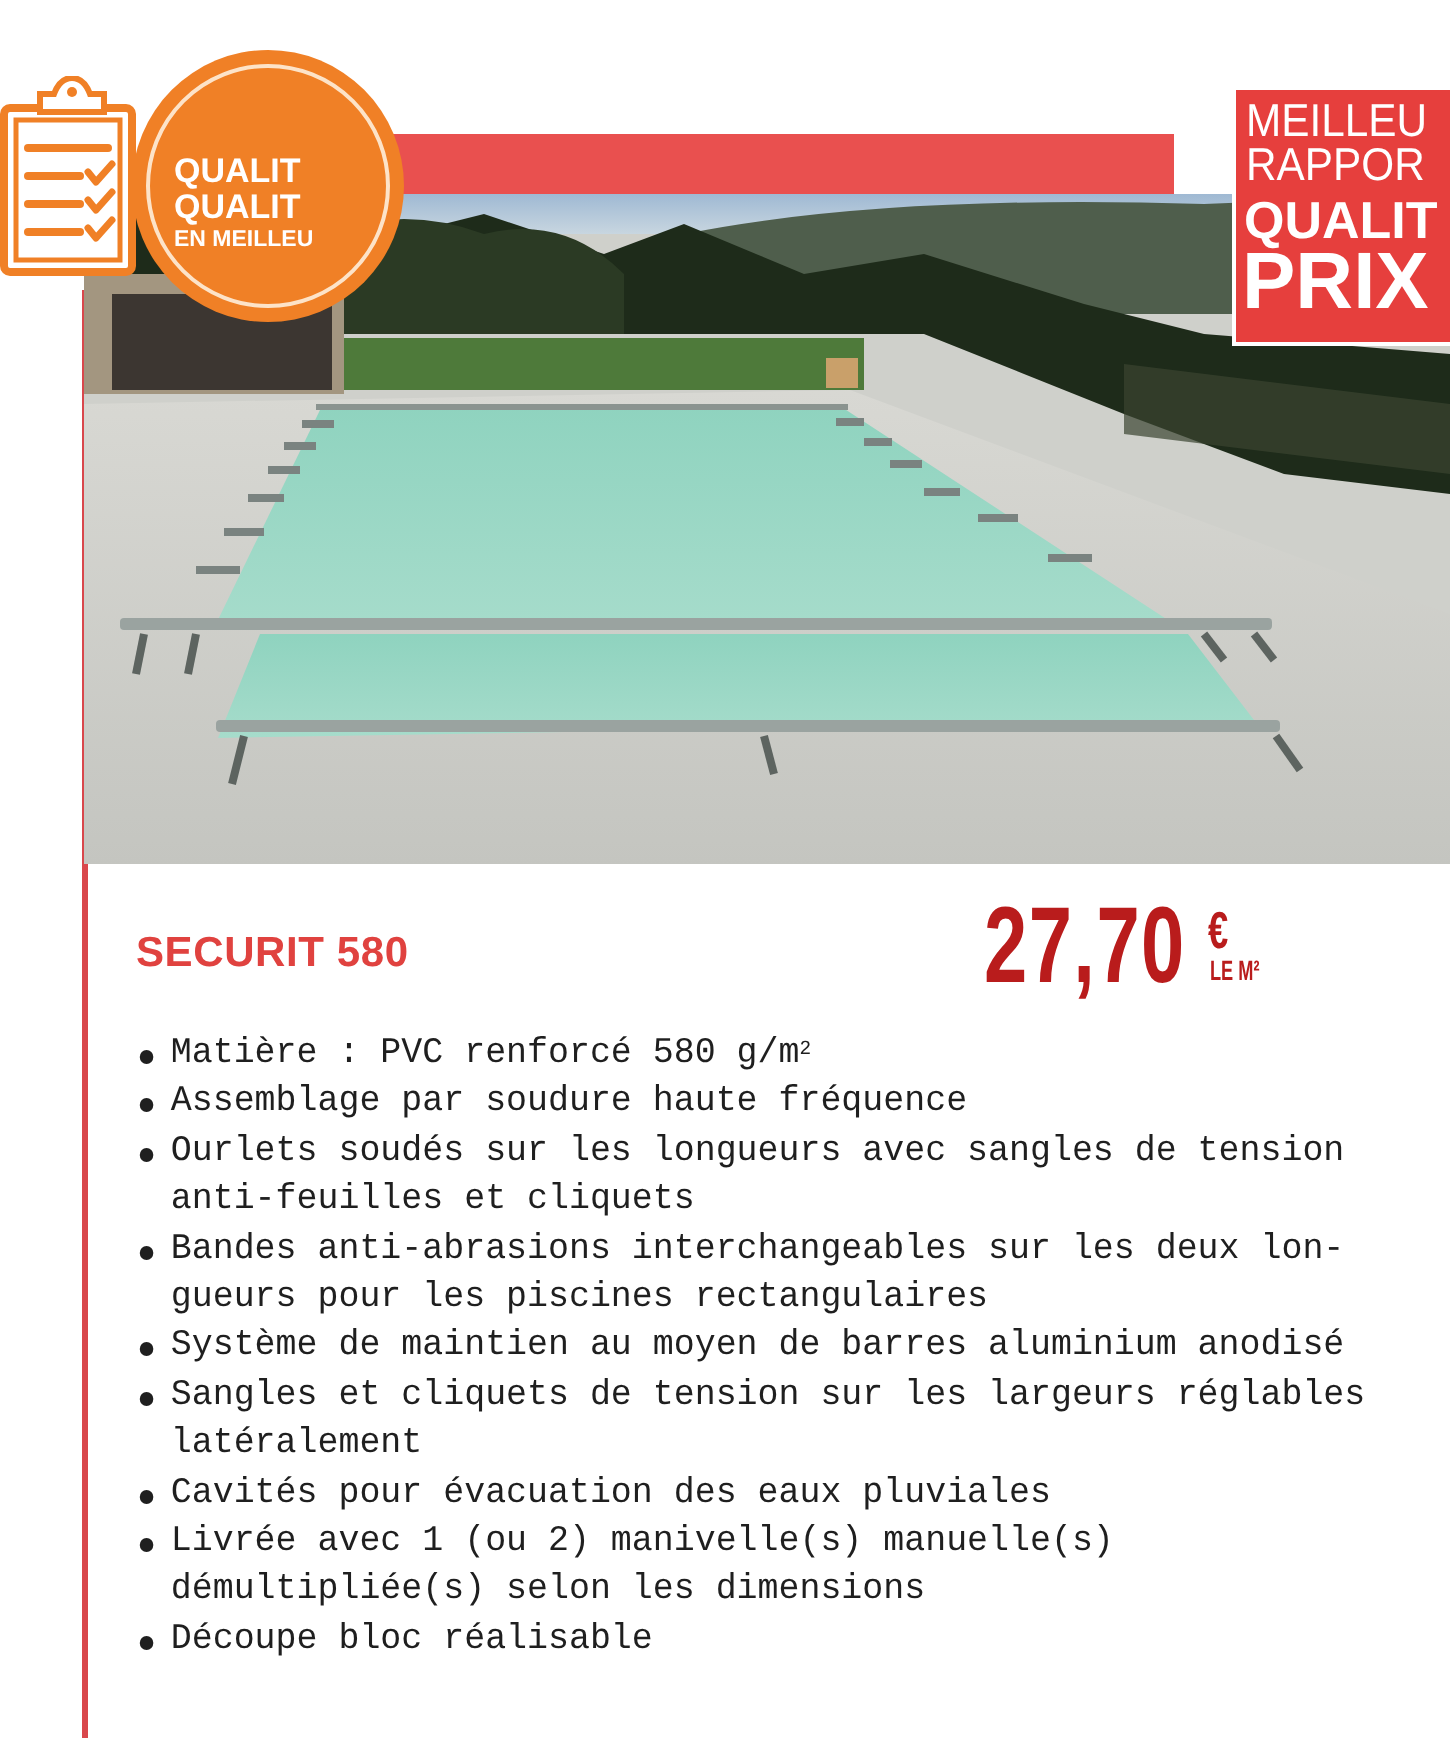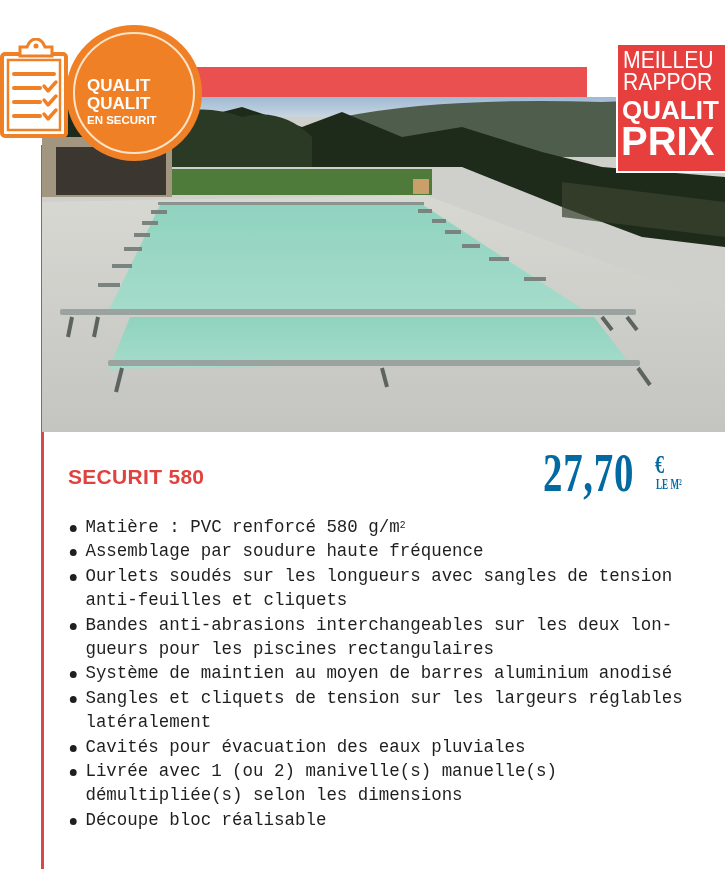--- a/index.html
+++ b/index.html
@@ -59,22 +59,22 @@
   .devis-text .d3 { font-size:11.5px; line-height:14px; }
   .clipboard {
     position:absolute; left:0px; top:38px; width:74px; height:100px;
   }
   .title {
     position:absolute; left:68px; top:465px;
     color:#e0423f; font-family:"Liberation Sans", sans-serif; font-weight:bold;
     font-size:21px; letter-spacing:0.3px;
   }
   .price {
-    position:absolute; left:543px; top:443px; color:#0369a1;
-    font-family:Liberation Serif, serif; font-weight:bold;
+    position:absolute; left:492px; top:443px; color:#b91c1c;
+    font-family:Liberation Sans, sans-serif; font-weight:bold;
     white-space:nowrap;
   }
   .price .amount {
     display:inline-block; font-size:54px; line-height:60px;
     transform:scaleX(0.72); transform-origin:left; letter-spacing:1px;
   }
   .price .cur {
     position:absolute; left:112px; top:9px; font-size:26px; line-height:26px;
     transform:scaleX(0.7); transform-origin:left;
   }
@@ -200,21 +200,21 @@
   <g stroke="#f08026" stroke-width="3.5" fill="none" stroke-linecap="round" stroke-linejoin="round">
     <path d="M44 48 L48 53 L56 44"></path>
     <path d="M44 62 L48 67 L56 58"></path>
     <path d="M44 76 L48 81 L56 72"></path>
   </g>
 </svg>
 
 <div class="devis-text">
   <div class="d1">QUALIT</div>
   <div class="d2">QUALIT</div>
-  <div class="d3">EN SECURIT</div>
+  <div class="d3">EN MEILLEU</div>
 </div>
 
 <div class="title">SECURIT 580</div>
 
 <div class="price">
   <span class="amount">27,70</span>
   <span class="cur">€</span>
   <span class="unit">LE M²</span>
 </div>
 

